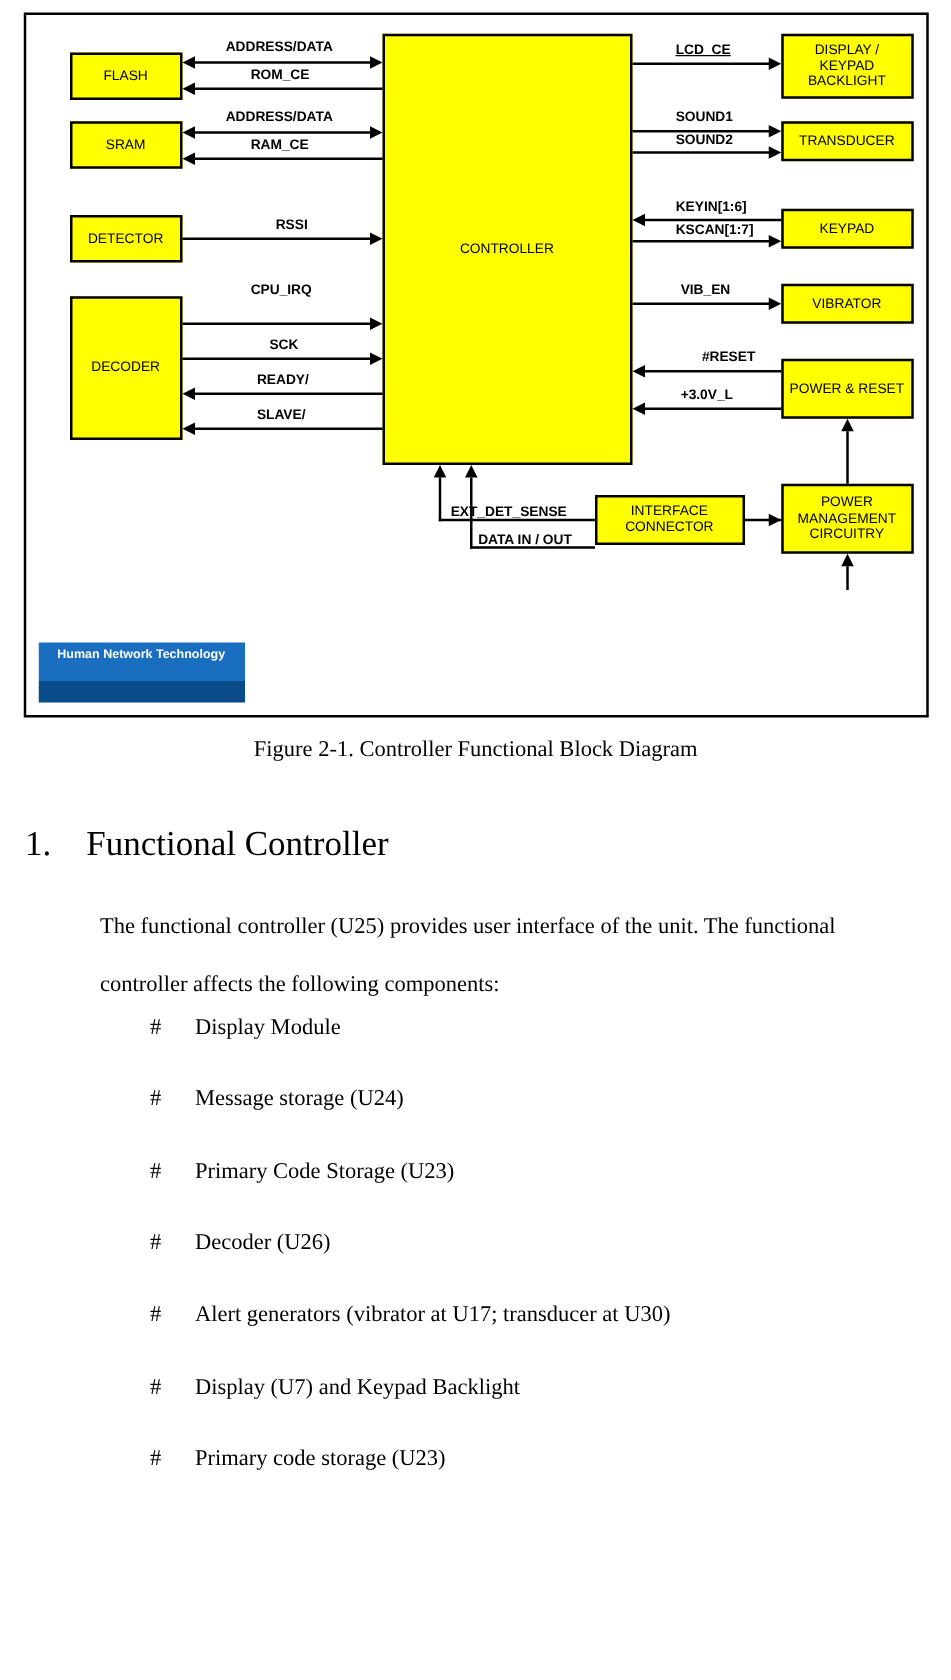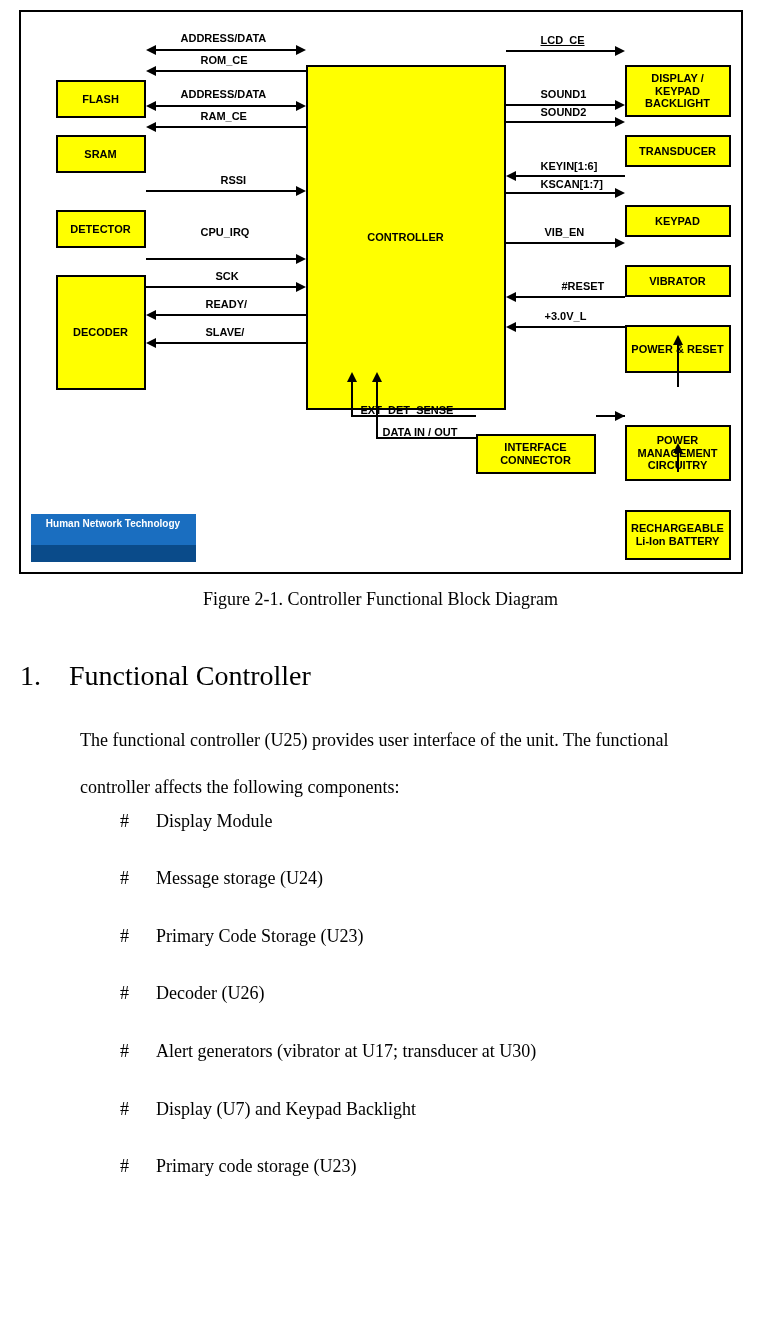--- a/index.html
+++ b/index.html
@@ -15,30 +15,29 @@
     height: 560px;
     position: relative;
     margin: 0 auto 10px auto;
     background: #fff;
   }
   .block {
     position: absolute;
     background: #ffff00;
     border: 2px solid #000;
     font-family: Arial, Helvetica, sans-serif;
-    font-weight: bold;
+    font-weight: normal;
     font-size: 11px;
     text-align: center;
     display: flex;
     align-items: center;
     justify-content: center;
     line-height: 1.15;
     padding: 2px;
     box-sizing: border-box;
-    margin-top: 38px;
   }
   .signal {
     position: absolute;
     font-family: Arial, Helvetica, sans-serif;
     font-weight: bold;
     font-size: 11px;
     white-space: nowrap;
   }
   .line-h {
     position: absolute;
@@ -135,21 +134,20 @@
   <div class="block" style="left:35px; top:225px; width:90px; height:115px;">DECODER</div>
 
   <div class="block" style="left:285px; top:15px; width:200px; height:345px;">CONTROLLER</div>
 
   <div class="block" style="left:604px; top:15px; width:106px; height:52px;">DISPLAY / KEYPAD BACKLIGHT</div>
   <div class="block" style="left:604px; top:85px; width:106px; height:32px;">TRANSDUCER</div>
   <div class="block" style="left:604px; top:155px; width:106px; height:32px;">KEYPAD</div>
   <div class="block" style="left:604px; top:215px; width:106px; height:32px;">VIBRATOR</div>
   <div class="block" style="left:604px; top:275px; width:106px; height:48px;">POWER &amp; RESET</div>
   <div class="block" style="left:604px; top:375px; width:106px; height:56px;">POWER MANAGEMENT CIRCUITRY</div>
-  <div class="block" style="left:604px; top:460px; width:106px; height:50px;">RECHARGEABLE Li-Ion BATTERY</div>
   <div class="block" style="left:455px; top:384px; width:120px; height:40px;">INTERFACE CONNECTOR</div>
 
   <div class="signal" style="left:160px; top:20px;">ADDRESS/DATA</div>
   <div class="line-h" style="left:135px; top:37px; width:140px;"></div>
   <div class="arrow-l" style="left:125px; top:33px;"></div>
   <div class="arrow-r" style="left:275px; top:33px;"></div>
 
   <div class="signal" style="left:180px; top:42px;">ROM_CE</div>
   <div class="line-h" style="left:135px; top:58px; width:150px;"></div>
   <div class="arrow-l" style="left:125px; top:54px;"></div>

